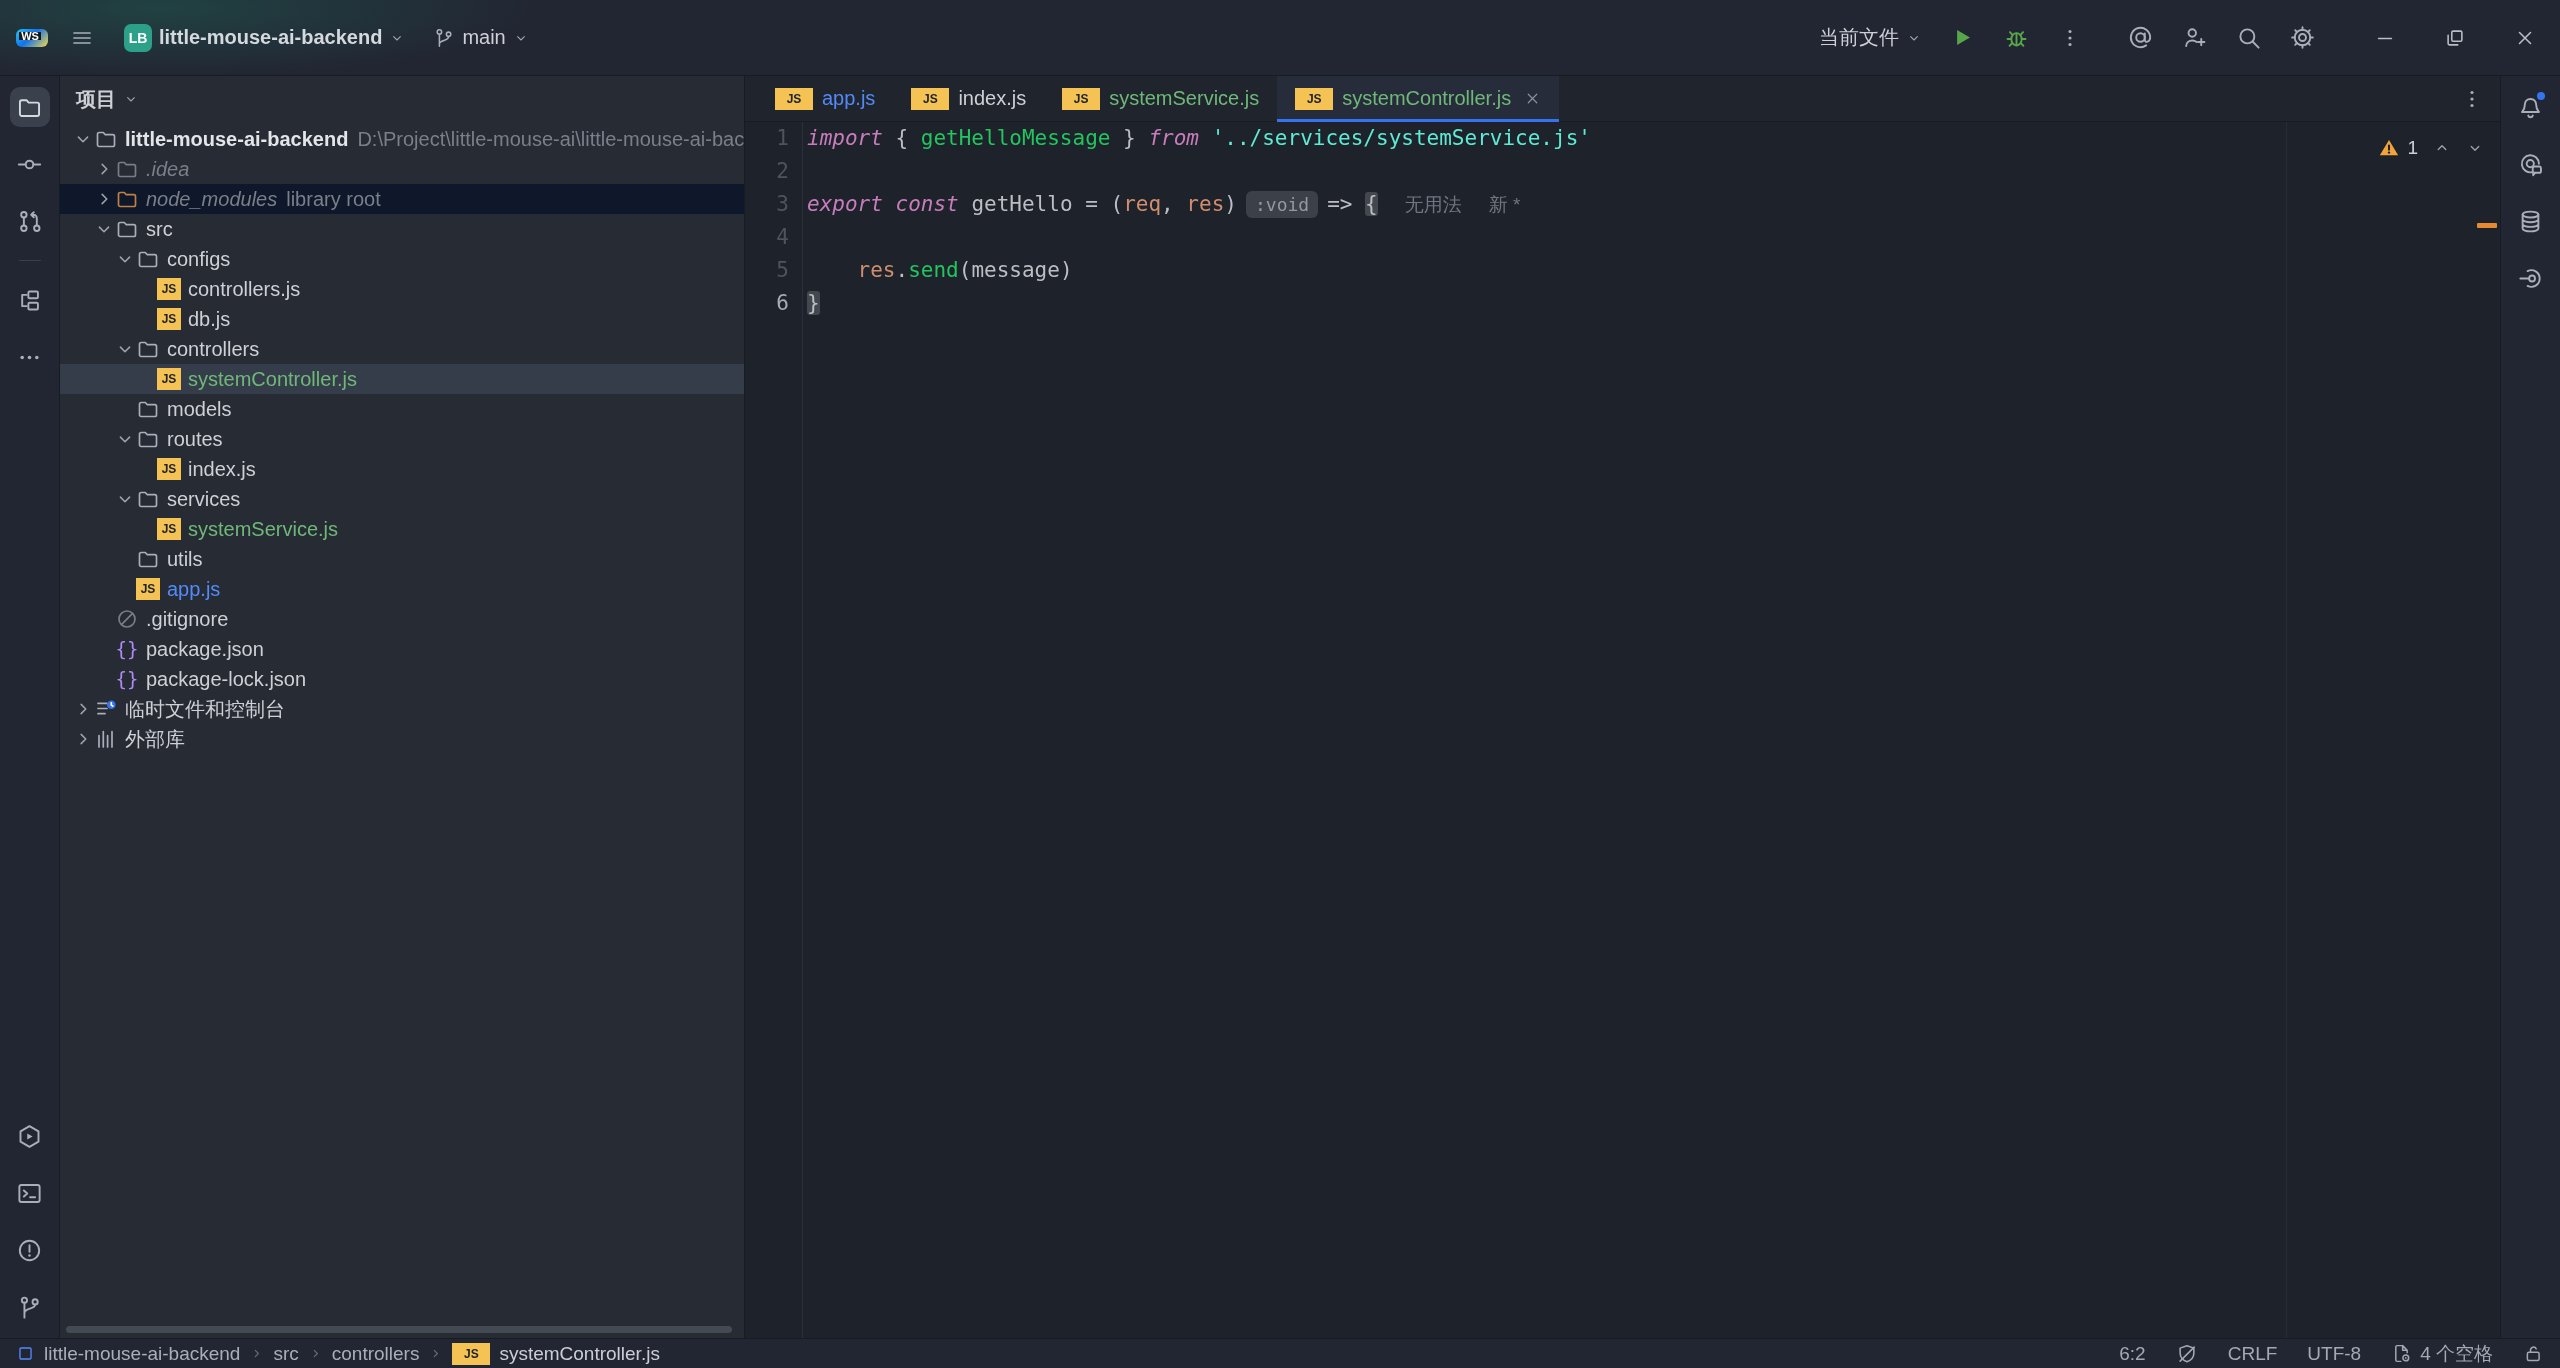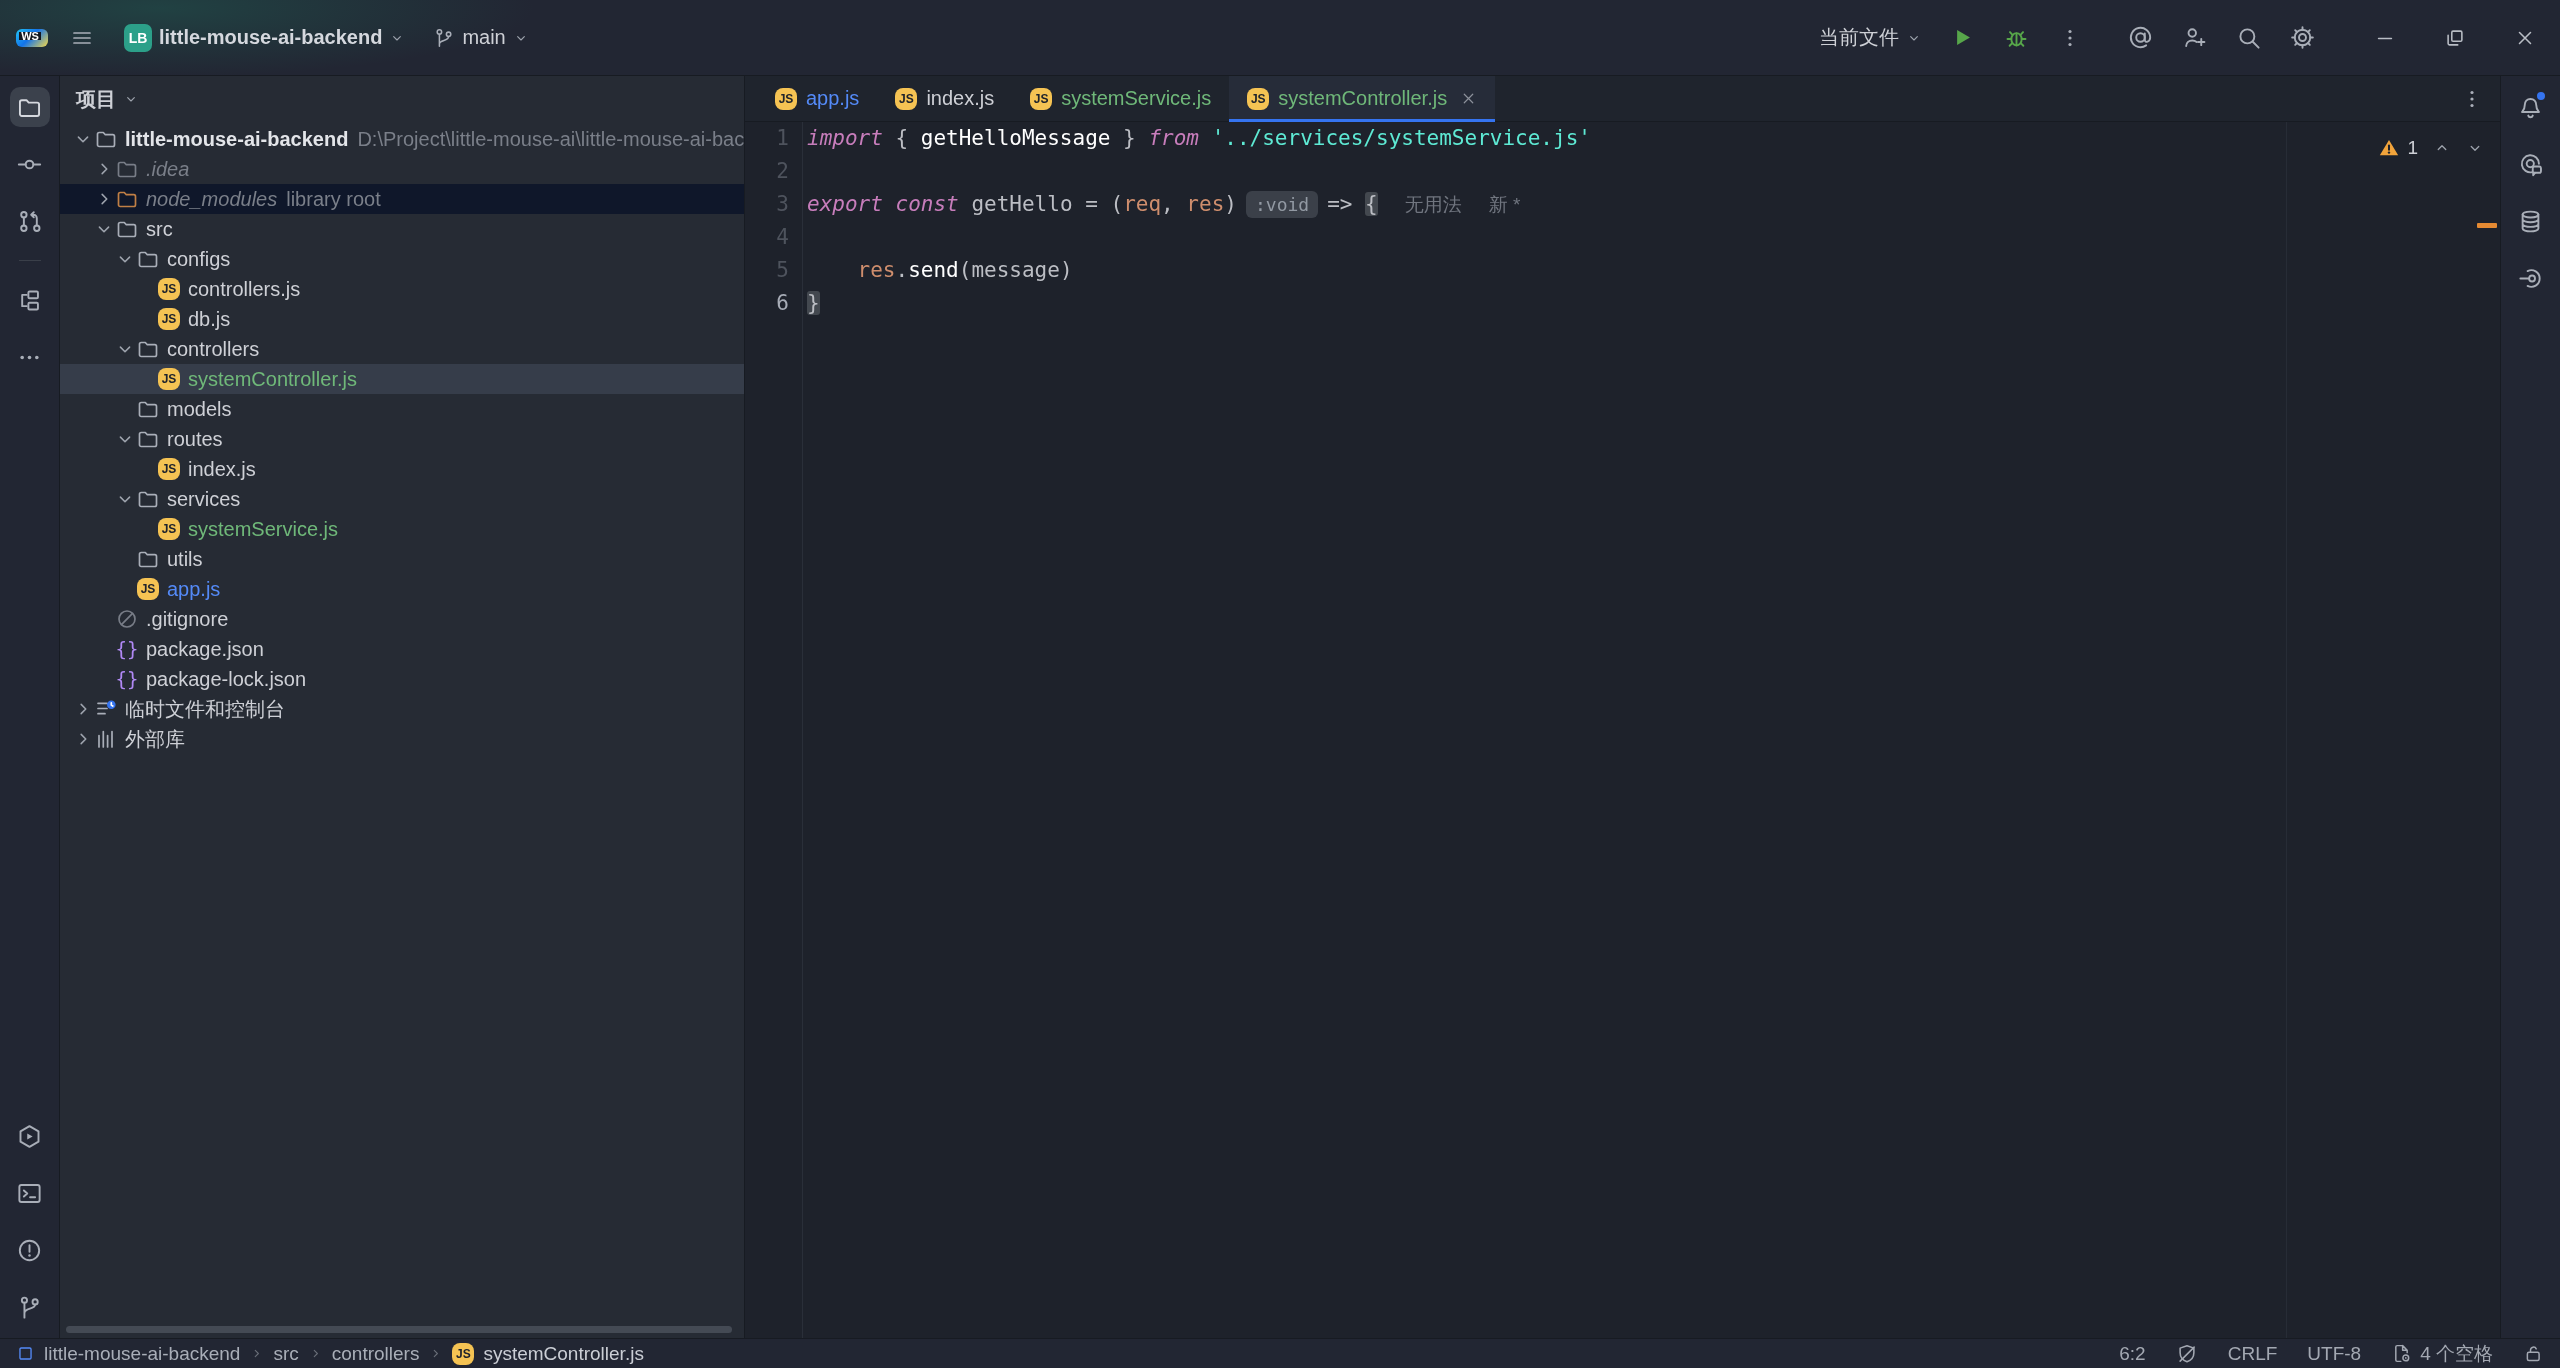--- a/index.html
+++ b/index.html
@@ -49,21 +49,21 @@
   .phead .ico { color:#9DA3AD; }
   .tree { flex:1; overflow:hidden; font-size:20px; padding-top:2px; }
   .row { height:30px; display:flex; align-items:center; white-space:nowrap; }
   .row.selected { background:#363D4A; }
   .row.excluded { background:#0f172a; }
   .chev { width:22px; height:22px; display:flex; align-items:center; justify-content:center; color:#9DA3AD; flex:none; }
   .tico { width:24px; height:24px; margin:0 7px 0 0; display:flex; align-items:center; justify-content:center; flex:none; color:#A9AEB8; }
   .tico.dim { color:#787D87; }
   .tico.excl { color:#C07F45; }
   .tico.purple { color:#B189F5; font-size:19px; font-family:"DejaVu Sans Mono",monospace; }
-  .js-badge { width:22px; height:22px; border-radius:8px; background:#F5C353; color:#20242C; font-size:12px; font-weight:bold;
+  .js-badge { width:38px; height:22px; border-radius:0; background:#F5C353; color:#20242C; font-size:12px; font-weight:bold;
     display:flex; align-items:center; justify-content:center; font-family:"Liberation Sans",sans-serif; }
   .lbl { color:#CED0D6; }
   .lbl.bold { font-weight:700; color:#E3E5E9; }
   .lbl.dim { color:#7A7F89;font-style:italic; }
   .lbl.added { color:#6FB879; }
   .lbl.modified { color:#548AF7; }
   .sfx { color:#7A7F89; margin-left:9px; }
   .hscroll { position:absolute; left:6px; right:12px; bottom:5px; height:7px; border-radius:4px; background:#4A505B; opacity:.85; }
 
   
@@ -77,21 +77,21 @@
   .tabbar-end { margin-left:auto; display:flex; align-items:center; padding-right:16px; color:#A9AEB8; }
 
   .editor { flex:1; position:relative; font-family:"DejaVu Sans Mono",monospace; font-size:21px; line-height:33px; overflow:hidden; }
   .gutter-sep { position:absolute; left:57px; top:0; bottom:0; width:1px; background:#2A2F39; }
   .margin-guide { position:absolute; left:1541px; top:0; bottom:0; width:1px; background:#272C36; }
   .cline { display:flex; height:33px; }
   .gnum { width:57px; flex:none; text-align:right; padding-right:13px; color:#4E535D; }
   .gnum.cur { color:#A7ACB6; }
   .ctext { padding-left:5px; white-space:pre; }
   .tk-kw { color:#C77DBB; font-style:italic; }
-  .tk-fn { color:#ffffff; }
+  .tk-fn { color:#22c55e; }
   .tk-str { color:#5eead4; }
   .tk-prm { color:#CF8E6D; }
   .tk-id { color:#BCBEC4; }
   .tk-p { color:#BCBEC4; }
   .tk-brace { color:#BCBEC4; background:#43484F; border-radius:3px; }
   .inlay { display:inline-block; background:#3B4049; color:#9299A3; border-radius:6px; padding:0 9px; margin:0 9px;
     font-size:18px; line-height:27px; }
   .hint { color:#70757F; margin-left:27px; font-size:19px; font-family:"Liberation Sans",sans-serif; }
   .inspection { position:absolute; top:9px; right:16px; display:flex; align-items:center; gap:15px; color:#9DA3AD;
     font-size:19px; font-family:"Liberation Sans",sans-serif; }

